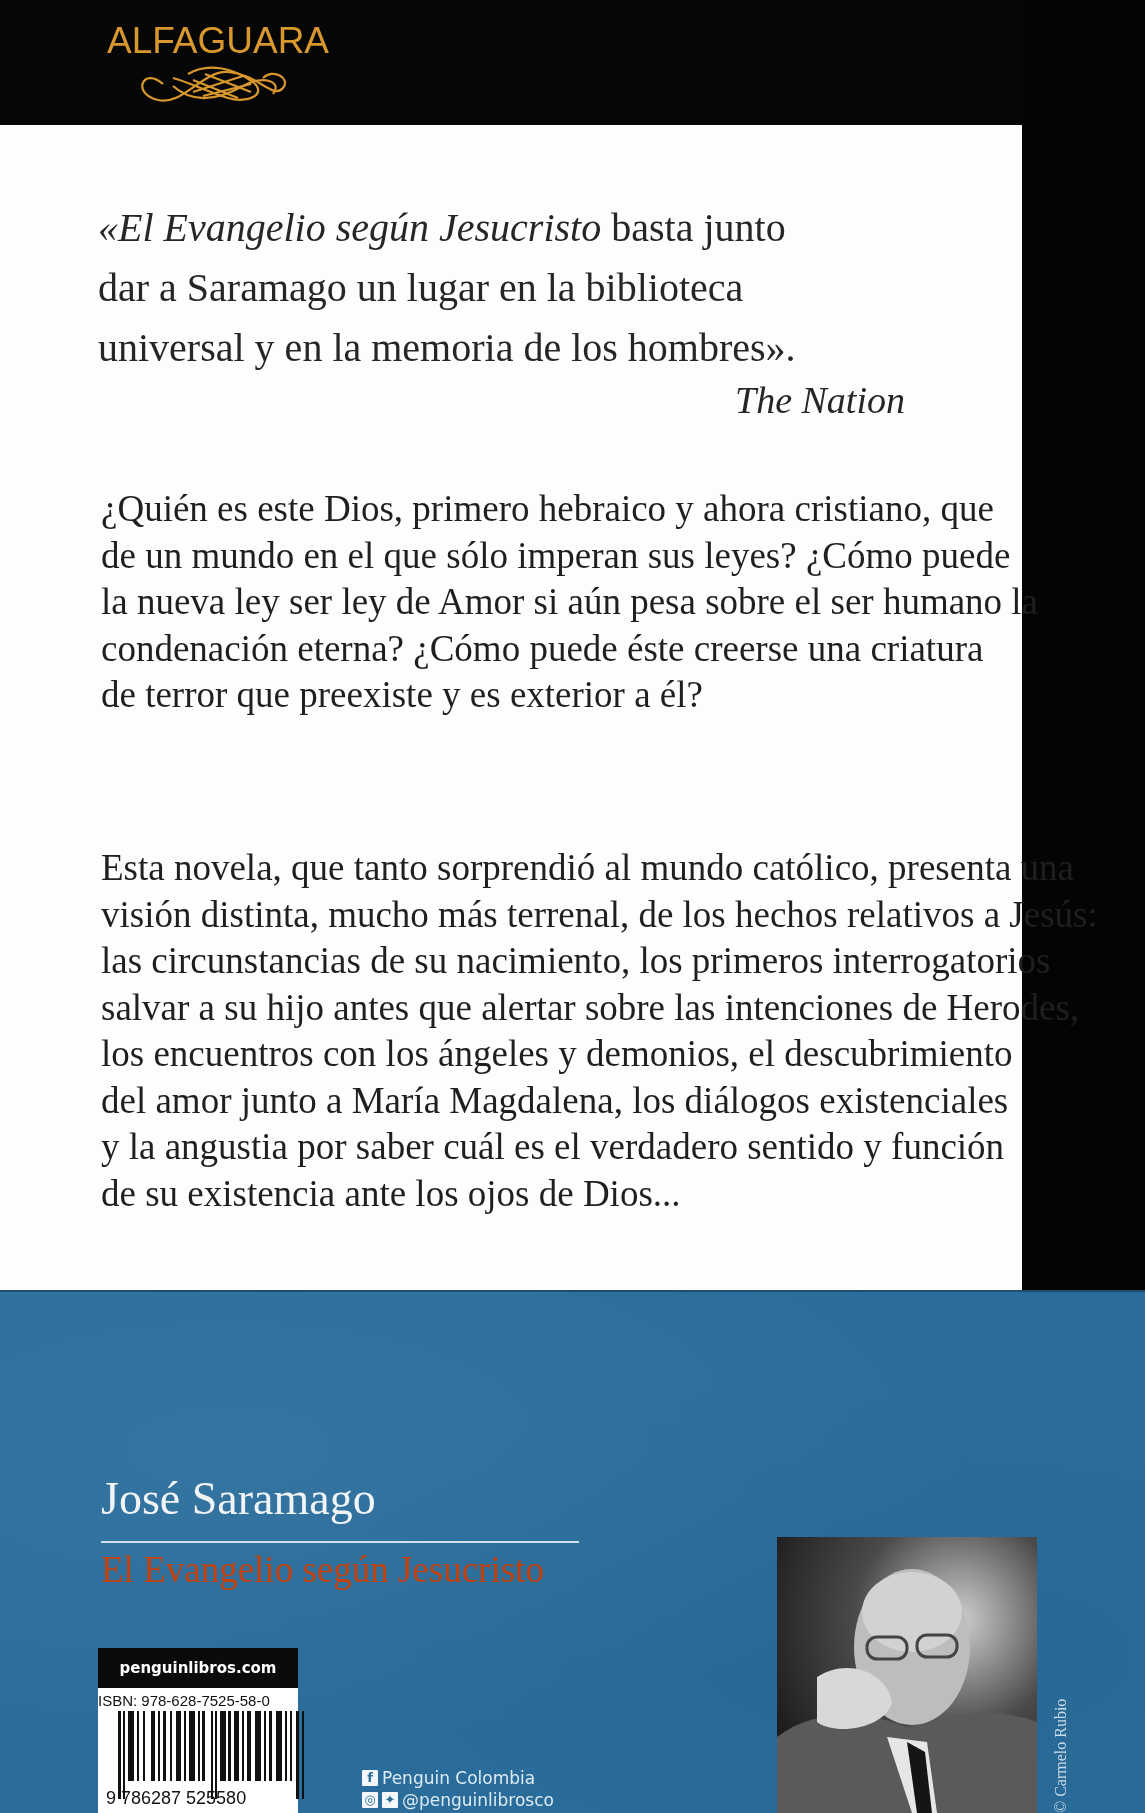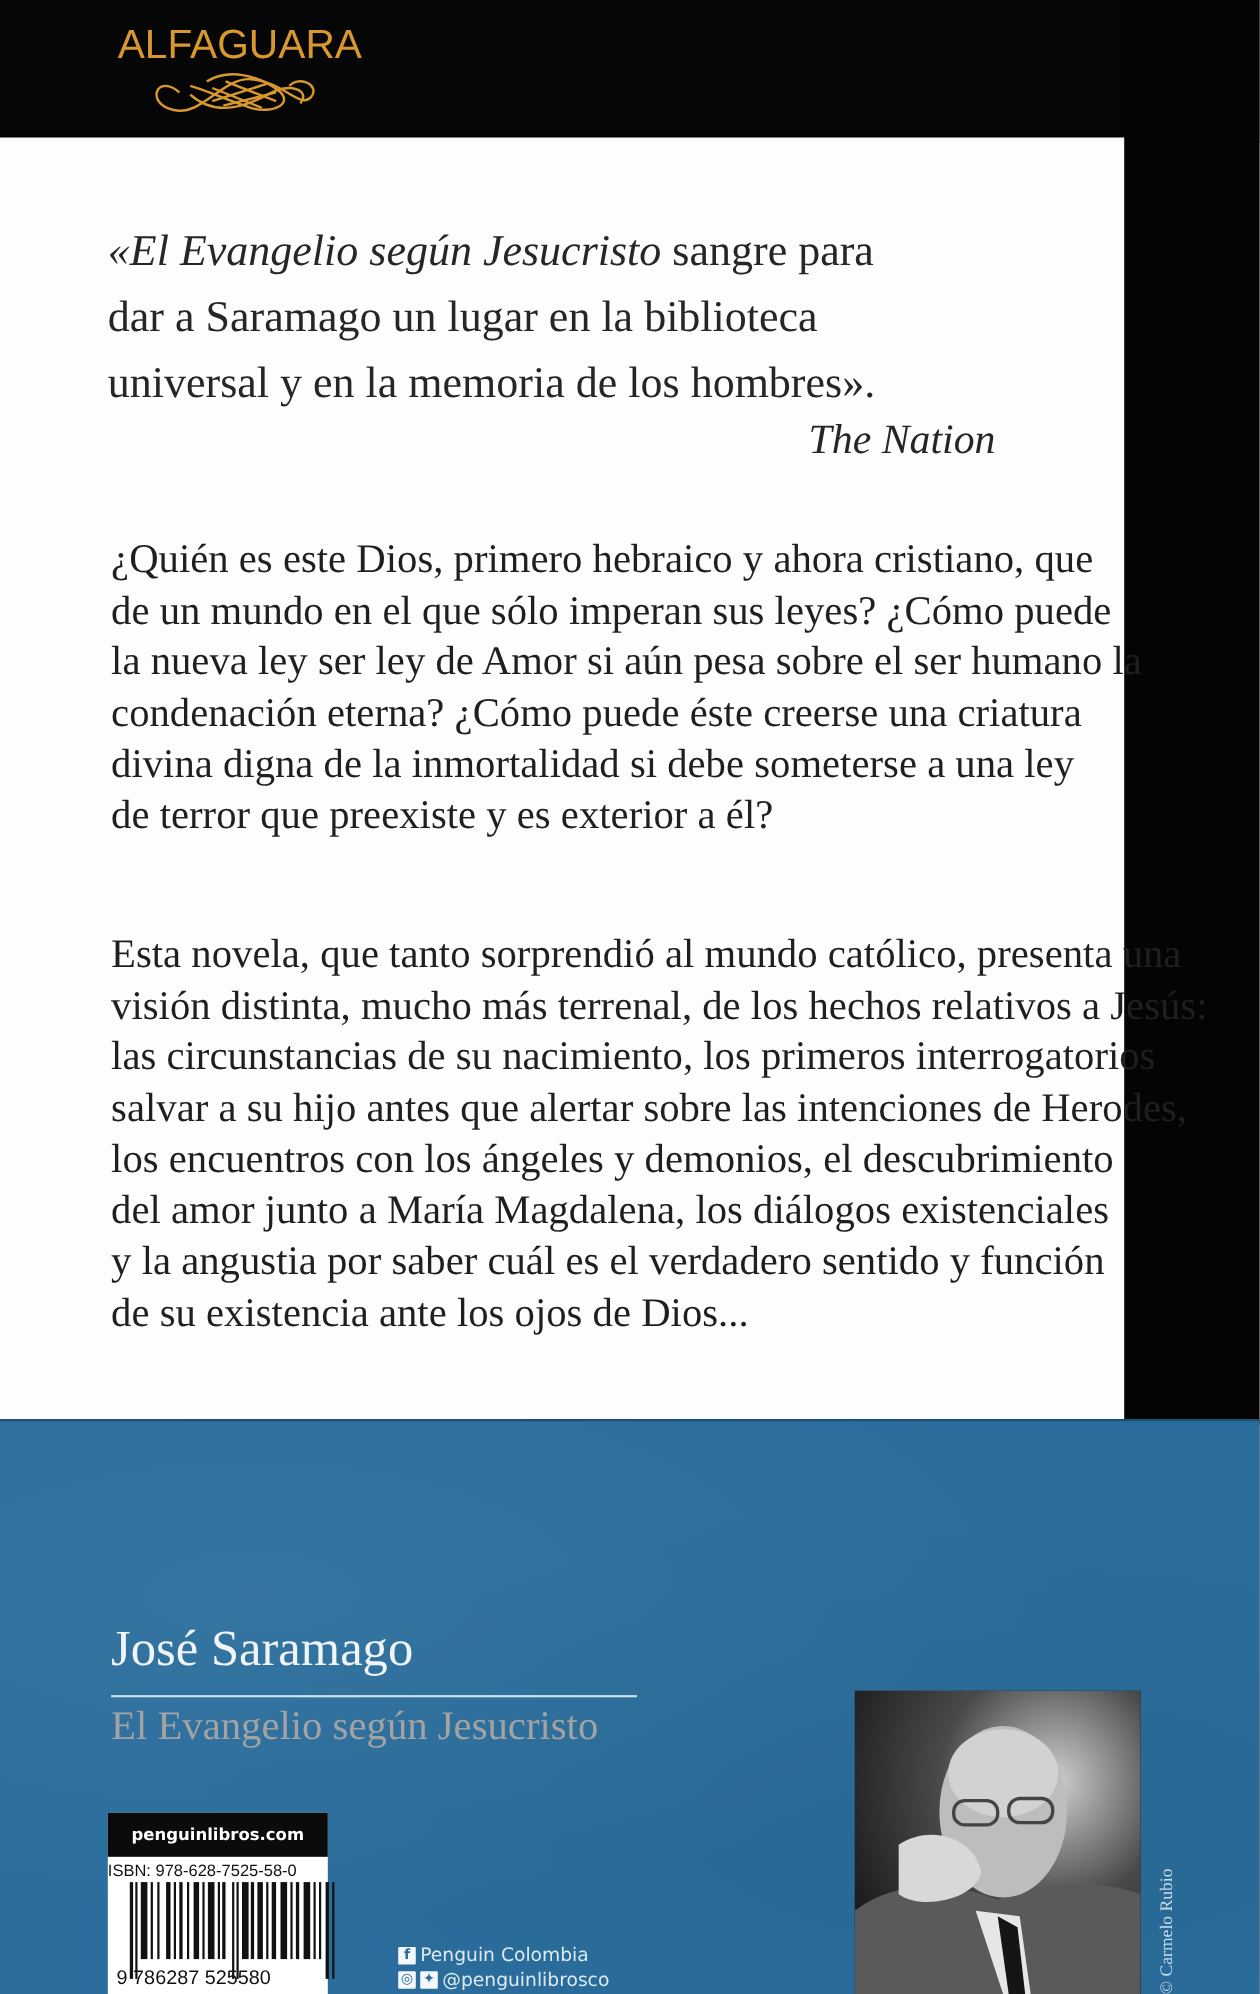--- a/index.html
+++ b/index.html
@@ -15,21 +15,21 @@
   .quote-source { position:absolute; right:110px; top:378px; font-size:38px; font-style:italic; color:#262626; }
   .para { position:absolute; left:101px; width:800px; font-size:37px; line-height:46.5px; color:#1f1f1f; }
   .para .line { display:block; white-space:nowrap; }
   .para1 { top:486px; }
   .para2 { top:845px; }
   .blue { position:absolute; left:0; top:1292px; width:1145px; height:521px; background:#2a6d9c;
           background-image: radial-gradient(ellipse at 20% 30%, rgba(255,255,255,0.05), transparent 60%), radial-gradient(ellipse at 80% 70%, rgba(0,0,0,0.05), transparent 60%); }
   .blue-shadow { position:absolute; left:0; top:1290px; width:1145px; height:4px; background:#1d4f73; }
   .author { position:absolute; left:101px; top:1472px; font-size:46px; color:#f1f4f6; }
   .title-rule { position:absolute; left:101px; top:1541px; width:478px; height:2px; background:#cde0ec; }
-  .book-title { position:absolute; left:101px; top:1548px; font-size:37px; color:#a3a3a3; }
+  .book-title { position:absolute; left:101px; top:1548px; font-size:37px; color:#c2410c; }
   .barcode-box { position:absolute; left:98px; top:1648px; width:200px; height:165px; background:#fff; }
   .barcode-head { height:40px; background:#0b0b0b; color:#fff; font-family:"DejaVu Sans", sans-serif; font-weight:bold; font-size:15px; text-align:center; line-height:40px; }
   .isbn { font-family:"Liberation Sans", sans-serif; font-size:15px; color:#111; text-align:left; margin-top:4px; }
   .bars { position:relative; margin:2px 0 0 18px; height:88px; }
   .digits { position:absolute; left:0; bottom:4px; width:236px; font-family:"Liberation Sans", sans-serif; font-size:18px; color:#111; background:transparent; }
   .social { position:absolute; left:362px; top:1767px; color:#dceaf3; font-family:"DejaVu Sans", sans-serif; font-size:17px; line-height:22px; }
   .social .row { display:flex; align-items:center; gap:4px; }
   .sicon { display:inline-flex; width:16px; height:16px; background:#f5f8fa; color:#2a6d9c; font-size:13px; font-weight:bold; justify-content:center; align-items:center; border-radius:1px; }
   .photo { position:absolute; left:777px; top:1537px; width:260px; height:276px; background:#2b2b2b; overflow:hidden; }
   .credit { position:absolute; left:1052px; top:1813px; transform-origin:0 0; transform:rotate(-90deg); color:#c9dbe7; font-size:16px; white-space:nowrap; }
@@ -48,32 +48,31 @@
       <path d="M40 22 C60 40, 85 36, 110 22 C130 10, 150 18, 140 30"></path>
       <path d="M55 10 C75 -2, 100 4, 120 18 C135 30, 115 40, 95 34 C70 26, 55 18, 40 14"></path>
       <path d="M60 28 L110 12 M70 32 L118 20 M60 16 L105 34 M72 10 L118 28"></path>
     </g>
   </svg>
 </div>
 
 <div class="panel"></div>
 
 <div class="quote">
-  <div><em>«El Evangelio según Jesucristo</em><span> sangre para</span></div>
+  <div><em>«El Evangelio según Jesucristo</em><span> basta junto</span></div>
   <div>dar a Saramago un lugar en la biblioteca</div>
   <div>universal y en la memoria de los hombres».</div>
 </div>
 <div class="quote-source" style="left:735px; right:auto;">The Nation</div>
 
 <div class="para para1">
   <span class="line">¿Quién es este Dios, primero hebraico y ahora cristiano, que</span>
   <span class="line">de un mundo en el que sólo imperan sus leyes? ¿Cómo puede</span>
   <span class="line">la nueva ley ser ley de Amor si aún pesa sobre el ser humano la</span>
   <span class="line">condenación eterna? ¿Cómo puede éste creerse una criatura</span>
-  <span class="line">divina digna de la inmortalidad si debe someterse a una ley</span>
   <span class="line">de terror que preexiste y es exterior a él?</span>
 </div>
 
 <div class="para para2">
   <span class="line">Esta novela, que tanto sorprendió al mundo católico, presenta una</span>
   <span class="line">visión distinta, mucho más terrenal, de los hechos relativos a Jesús:</span>
   <span class="line">las circunstancias de su nacimiento, los primeros interrogatorios</span>
   <span class="line">salvar a su hijo antes que alertar sobre las intenciones de Herodes,</span>
   <span class="line">los encuentros con los ángeles y demonios, el descubrimiento</span>
   <span class="line">del amor junto a María Magdalena, los diálogos existenciales</span>

